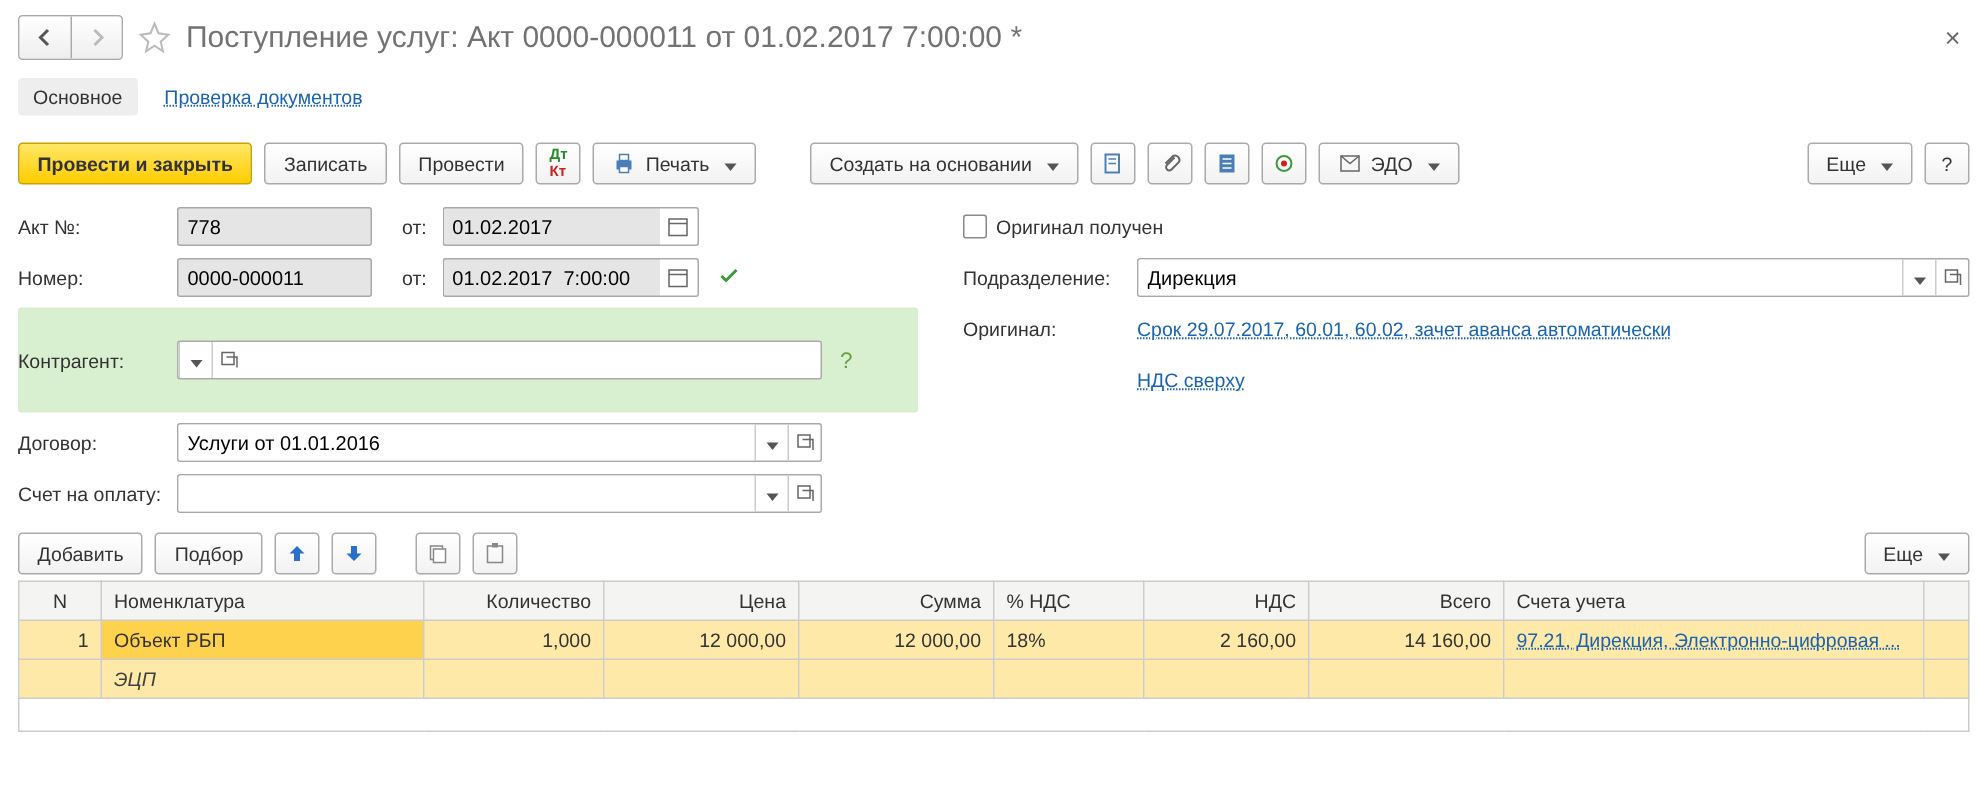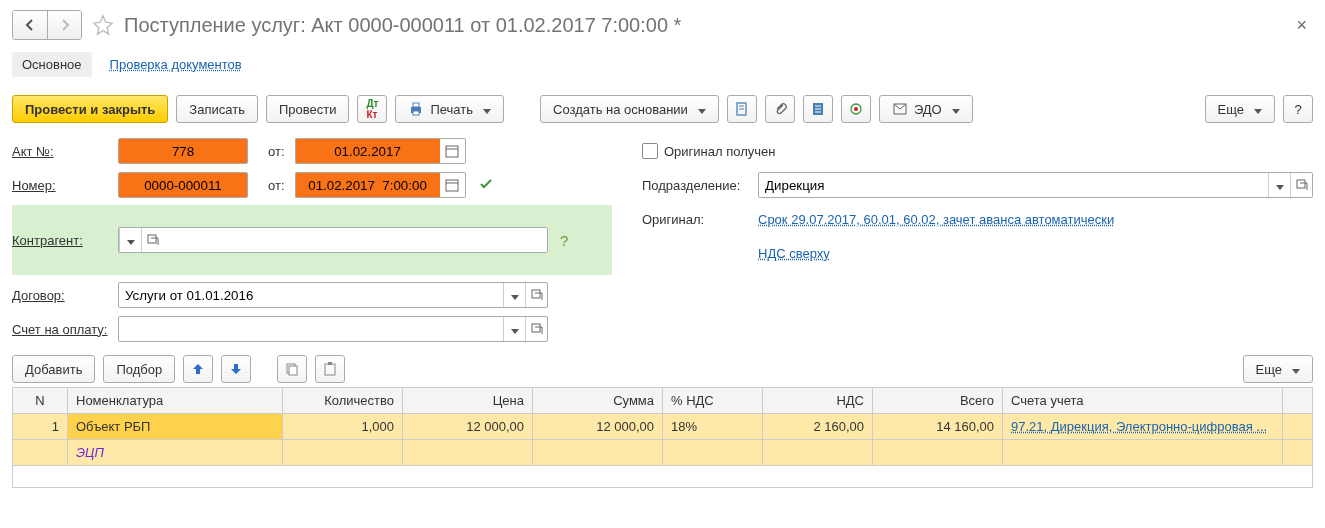--- a/index.html
+++ b/index.html
@@ -25,22 +25,22 @@
   .btn{display:inline-flex;align-items:center;gap:6px;border:1px solid #aaa;border-radius:3px;padding:5px 12px;background:linear-gradient(#fff,#f2f2f2);cursor:pointer;height:28px;white-space:nowrap;}
   .btn-yellow{background:linear-gradient(#ffe766,#ffcc00);border-color:#c9a200;font-weight:bold;}
   .btn-icon{width:30px;justify-content:center;padding:5px 0;}
   .btn .caret{margin-left:4px;}
   .spacer{flex:1;}
   .form-grid{display:flex;gap:30px;margin-bottom:12px;}
   .form-col{display:flex;flex-direction:column;gap:6px;}
   .form-col.left{width:600px;}
   .form-col.right{flex:1;}
   .form-row{display:flex;align-items:center;gap:6px;min-height:28px;}
-  .label{width:100px;color:#333;text-decoration:underline;}
-  .input{border:1px solid #aaa;border-radius:2px;height:26px;padding:2px 6px;background:#f97316;text-align:center;}
+  .label{width:100px;color:#333;}
+  .input{border:1px solid #aaa;border-radius:2px;height:26px;padding:2px 6px;background:#e5e5e5;}
   .i-akt{width:130px;}
   .i-date{width:145px;}
   .i-num{width:130px;}
   .i-datetime{width:145px;}
   .datewrap{display:flex;}
   .calbtn{width:26px;height:26px;border:1px solid #aaa;border-left:none;display:flex;align-items:center;justify-content:center;background:#fff;cursor:pointer;border-radius:0 2px 2px 0;}
   .i-date,.i-datetime{border-radius:2px 0 0 2px;border-right:none;}
   .ot{margin-left:14px;margin-right:4px;}
   .greenrow{background:#d9f0d0;padding:22px 0;border-radius:2px;}
   .selectwrap{display:flex;border:1px solid #aaa;border-radius:2px;overflow:hidden;height:26px;background:#fff;}
@@ -50,21 +50,21 @@
   .qmark{color:#6a9e3f;margin-left:6px;font-size:15px;}
   .checkbox{width:16px;height:16px;border:1px solid #888;border-radius:2px;}
   .link{color:#1a63b0;text-decoration:underline;text-decoration-style:dotted;cursor:pointer;}
   .tbl-toolbar{display:flex;align-items:center;gap:8px;margin-top:8px;margin-bottom:4px;}
   table{border-collapse:collapse;width:100%;}
   th,td{border:1px solid #ccc;padding:5px 8px;background:#fff;}
   th{background:#f4f4f2;font-weight:normal;text-align:left;color:#333;}
   th.rt,td.rt{text-align:right;}
   tr.sel td{background:#ffe9a8;}
   tr.selcell td.hl{background:#ffd24d;}
-  td.subline{font-style:italic;color:#6d28d9;}
+  td.subline{font-style:italic;color:#404040;}
   .caret::after{content:"";display:inline-block;border-left:4px solid transparent;border-right:4px solid transparent;border-top:5px solid #555;}
   .svg-icon{width:16px;height:16px;}
   .greencheck{color:#3a9a3a;margin-left:6px;}
   .arrow-up{color:#2a6fc9;}
   .arrow-down{color:#2a6fc9;}
 </style>
 </head>
 <body>
 
 <div class="top-row">

